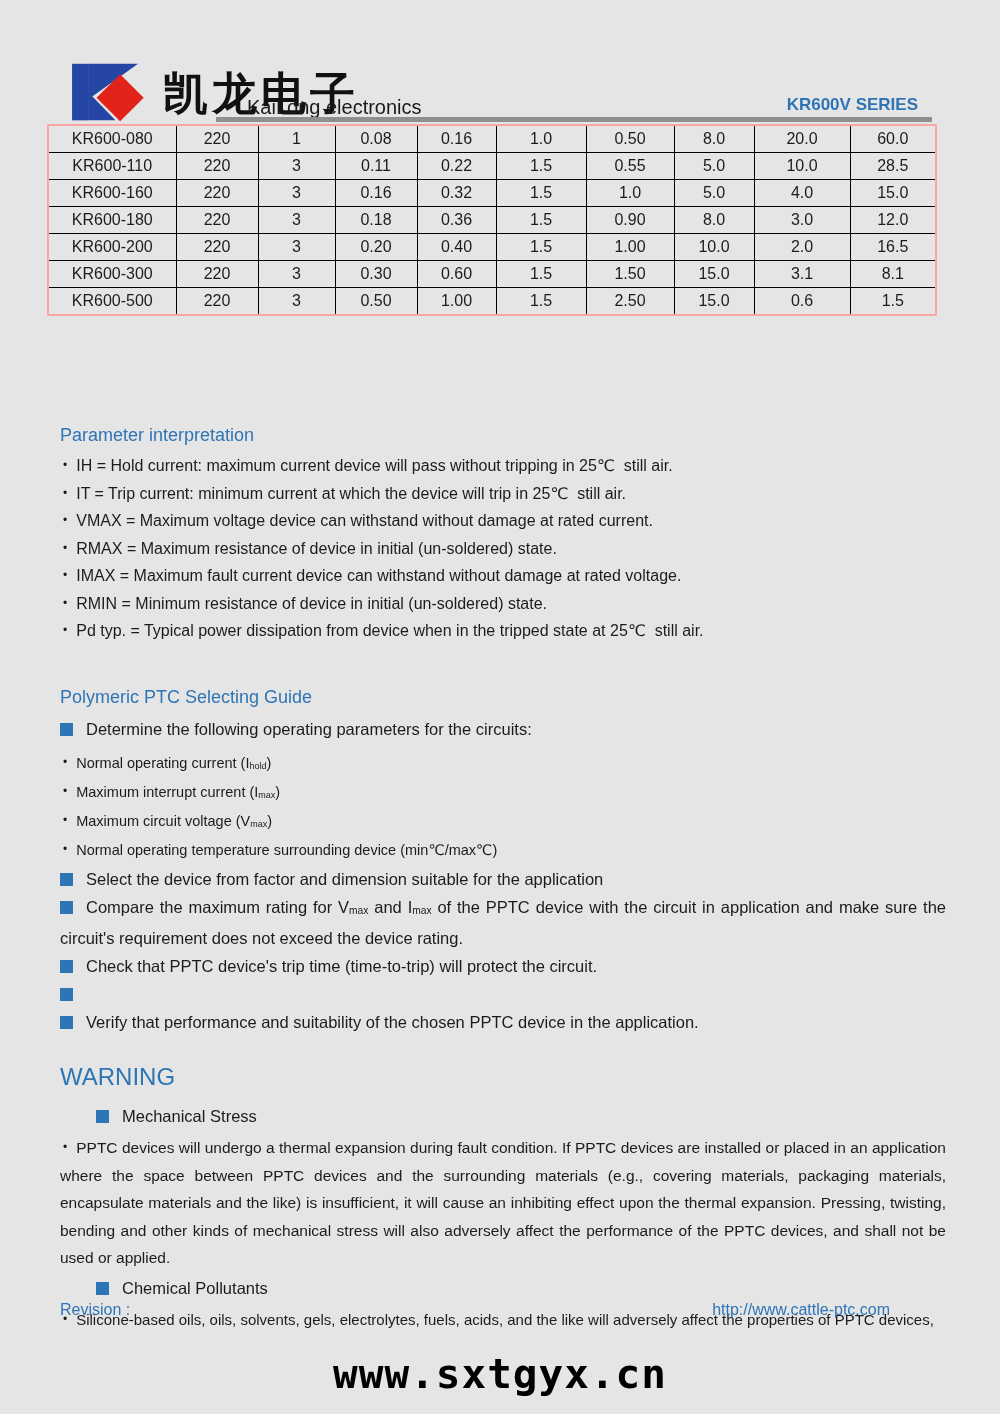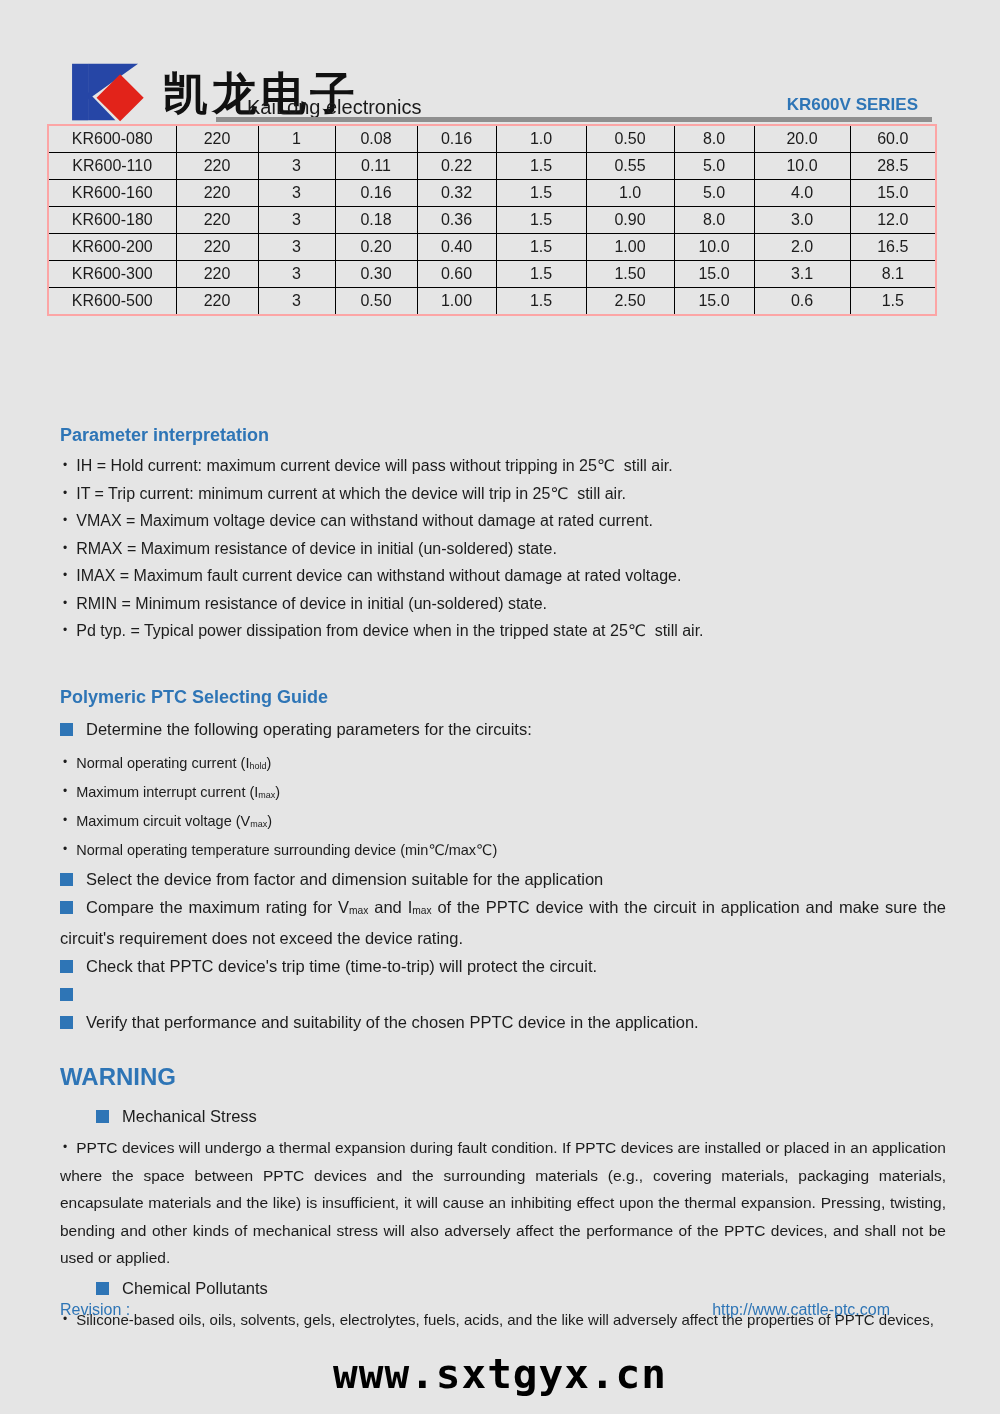--- a/index.html
+++ b/index.html
@@ -42,21 +42,21 @@
   }
   .spec-table td{
     border:1px solid #000;
     text-align:center;vertical-align:middle;
     font-size:16px;height:26px;padding:0;
     white-space:nowrap;overflow:hidden;
   }
 
   
   .section{position:absolute;left:60px;width:886px;}
-  .section-title{margin:0;color:#2e75b6;font-weight:bold;font-size:18px;line-height:22px;}
+  .section-title{margin:0;color:#2e75b6;font-weight:normal;font-size:18px;line-height:22px;}
   .warning-title{font-size:24px;line-height:26px;}
 
   .dot{
     display:inline-block;font-size:12px;vertical-align:2px;
     margin:0 9px 0 3px;color:#1c1c1c;
   }
   .sq{
     display:inline-block;width:13px;height:13px;background:#2e75b6;
     margin-right:13px;vertical-align:-1px;
   }

